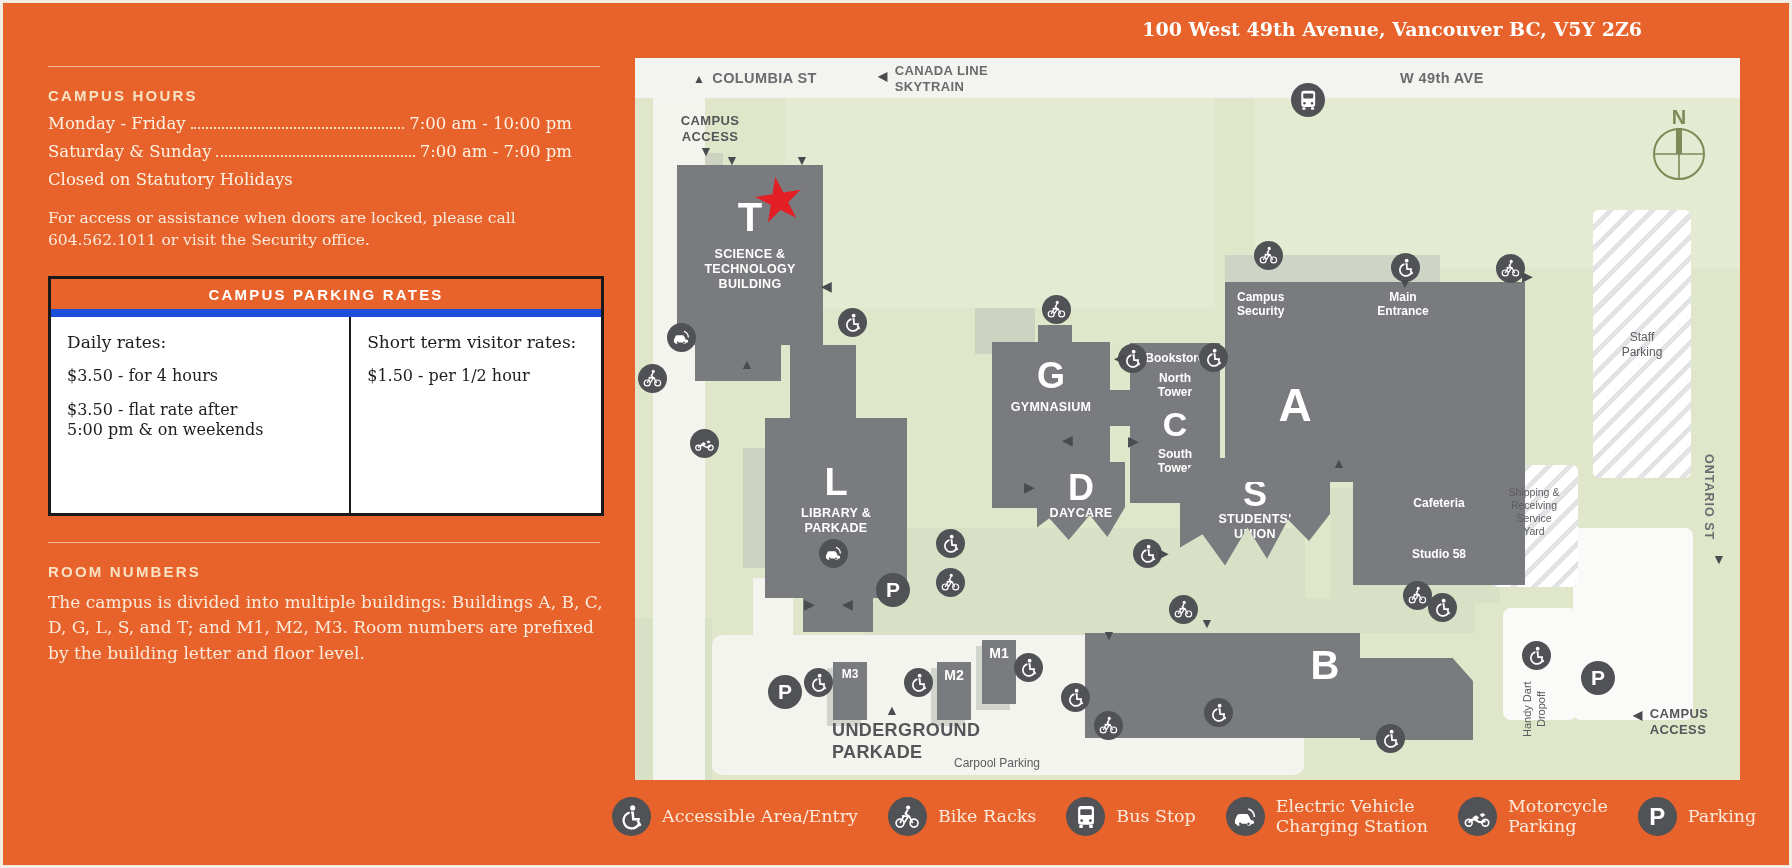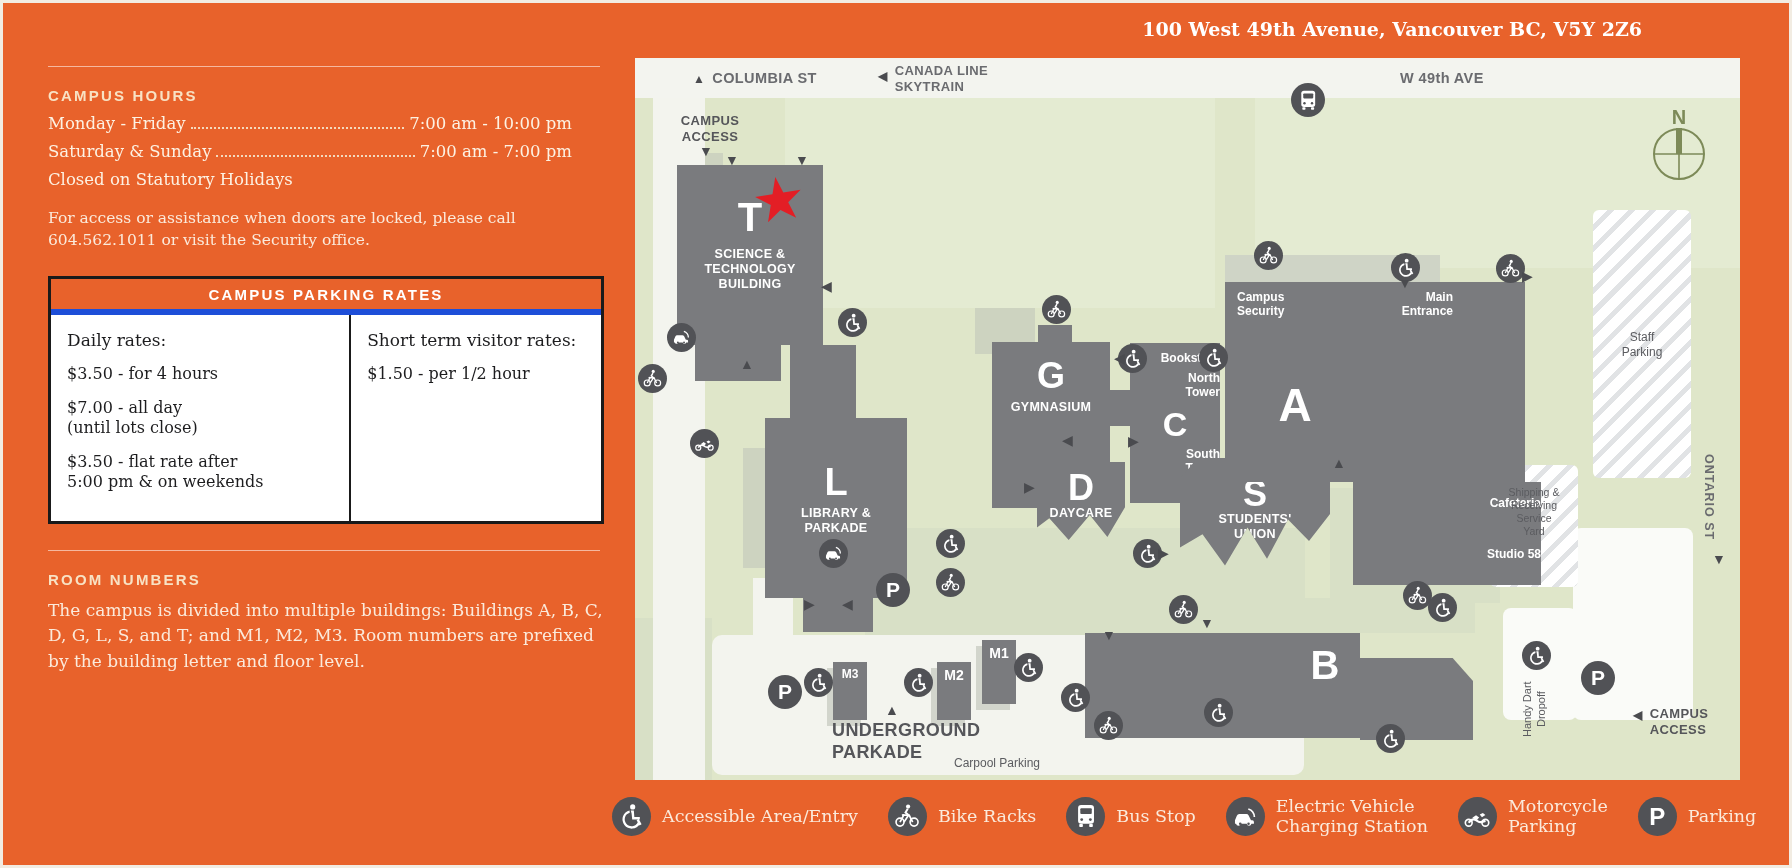--- a/index.html
+++ b/index.html
@@ -11,21 +11,21 @@
   .panel{position:absolute;left:48px;top:40px;width:552px;}
   .panel h1{margin:0 0 0 0;color:#fff;font:700 47px "DejaVu Serif",serif;letter-spacing:.5px;}
   .rule{border:none;border-top:1.5px solid rgba(255,255,255,.55);margin:26px 0 0 0;}
   .sec-head{margin:20px 0 10px 0;color:#F8E2C4;font:700 15px "Liberation Sans",sans-serif;letter-spacing:2.2px;}
   .hrow{display:flex;align-items:baseline;width:524px;color:#FDF2E3;font:16.5px "DejaVu Serif",serif;margin:9px 0;}
   .dots{flex:1;border-bottom:2.5px dotted #F4D9BD;margin:0 5px 4px 5px;}
   .closed{color:#FDF2E3;font:16.5px "DejaVu Serif",serif;margin:9px 0 0 0;}
   .note{color:#FBEADB;font:15.5px "DejaVu Serif",serif;line-height:1.45;width:545px;margin:18px 0 0 0;}
   .ptable{margin-top:24px;width:550px;border:3px solid #1a1a1a;background:#fff;}
   .ptable-header{background:#E8622B;color:#fff;text-align:center;padding:7px 0 6px 0;
-     font:700 15px "Liberation Sans",sans-serif;letter-spacing:2.2px;border-bottom:6px solid #1d4ed8;}
+     font:700 15px "Liberation Sans",sans-serif;letter-spacing:2.2px;border-bottom:8px solid #1d4ed8;}
   .ptable-body{display:flex;min-height:196px;}
   .pcol{padding:15px 16px;}
   .pcol.left{width:55%;border-right:2.5px solid #1a1a1a;}
   .pcol.right{width:45%;}
   .col-title{font:17px "DejaVu Serif",serif;color:#1d1d1f;margin-bottom:14px;}
   .rate{font:16px "DejaVu Serif",serif;color:#1d1d1f;margin-bottom:14px;line-height:1.25;}
   .rooms{color:#FBEADB;font:17px "DejaVu Serif",serif;line-height:1.5;width:558px;margin:6px 8px 0 0;}
   
   .map{position:absolute;left:635px;top:58px;width:1105px;height:722px;background:#DFE6C9;overflow:hidden;}
   .abs{position:absolute;}
@@ -34,33 +34,33 @@
   .road{background:#F3F4EE;}
   .lot{background:#FAFBF8;border-radius:8px;}
   .hatch{background:repeating-linear-gradient(135deg,#ffffff 0 10px,#E1E3E5 10px 15px);border-radius:6px;}
   .ghost{background:#CDD3C0;}
   .apron{background:#CFD4C6;}
   .plaza{background:#D8E0C6;}
   .bldg{position:absolute;background:#7A7B7E;}
   .bletter{position:absolute;width:100%;text-align:center;color:#fff;font-weight:700;line-height:1;}
   .bname{position:absolute;width:100%;text-align:center;color:#fff;font:700 12.5px "Liberation Sans",sans-serif;
          line-height:1.2;letter-spacing:.3px;}
-  .sublabel{position:absolute;color:#fff;font:700 12px "Liberation Sans",sans-serif;line-height:1.2;text-align:right;}
+  .sublabel{position:absolute;color:#fff;font:700 12px "Liberation Sans",sans-serif;line-height:1.2;text-align:center;}
   .graylab{position:absolute;color:#55565A;font:700 13px "Liberation Sans",sans-serif;line-height:1.2;letter-spacing:.4px;}
   .graysoft{position:absolute;color:#5B5C60;font:12px "Liberation Sans",sans-serif;line-height:1.25;text-align:center;}
   .tri{color:#4A4B4F;font-size:12px;}
   .star{position:absolute;color:#E31E25;font-size:60px;line-height:1;transform:rotate(-9deg);}
   .map-ic{position:absolute;background:#515256;border-radius:50%;display:flex;align-items:center;justify-content:center;}
   .map-ic svg{width:72%;height:72%;}
   .map-arrow{position:absolute;color:#4A4B4F;font-size:14px;line-height:1;}
   .pg{color:#fff;font-family:"Liberation Sans",sans-serif;font-weight:700;}
   .vtext-dn{writing-mode:vertical-rl;}
   .vtext-up{writing-mode:vertical-rl;transform:rotate(180deg);}
   
-  .legend{position:absolute;left:612px;top:797px;display:flex;align-items:flex-start;gap:30px;}
+  .legend{position:absolute;left:612px;top:797px;display:flex;align-items:flex-end;gap:30px;}
   .litem{display:flex;align-items:center;gap:11px;}
   .lic{width:39px;height:39px;border-radius:50%;background:#515256;display:flex;align-items:center;justify-content:center;flex:0 0 auto;}
   .lic svg{width:72%;height:72%;}
   .lic .pg{font-size:24px;}
   .llabel{color:#FBEADB;font:17.5px "DejaVu Serif",serif;line-height:1.12;}
 </style>
 </head>
 <body>
 
 <div class="address">100 West 49th Avenue, Vancouver BC, V5Y 2Z6</div>
@@ -80,22 +80,20 @@
   </div>
   <div class="closed">Closed on Statutory Holidays</div>
   <p class="note">For access or assistance when doors are locked, please call 604.562.1011 or visit the Security office.</p>
 
   <div class="ptable">
     <div class="ptable-header">CAMPUS PARKING RATES</div>
     <div class="ptable-body">
       <div class="pcol left">
         <div class="col-title">Daily rates:</div>
         <div class="rate pre">$3.50 - for 4 hours</div>
-        <div class="rate pre">$7.00 - all day
-(until lots close)</div>
         <div class="rate pre">$3.50 - flat rate after
 5:00 pm &amp; on weekends</div>
       </div>
       <div class="pcol right">
         <div class="col-title">Short term visitor rates:</div>
         <div class="rate pre">$1.50 - per 1/2 hour</div>
       </div>
     </div>
   </div>
 
@@ -194,21 +192,21 @@
   </div>
 
   <div class="abs apron" style="left:590px;top:197px;width:215px;height:27px"></div>
   <div class="bldg" style="left:590px;top:224px;width:300px;height:200px">
     <div class="sublabel pre" style="left:12px;top:8px;text-align:left">Campus
 Security</div>
     <div class="sublabel pre" style="left:128px;top:8px;width:100px">Main
 Entrance</div>
     <div class="bletter" style="left:30px;top:100px;width:80px;font-size:46px">A</div>
   </div>
-  <div class="bldg" style="left:718px;top:424px;width:188px;height:103px">
+  <div class="bldg" style="left:718px;top:424px;width:172px;height:103px">
     <div class="sublabel" style="top:14px;width:100%">Cafeteria</div>
     <div class="sublabel" style="top:65px;width:100%">Studio 58</div>
   </div>
 
   <div class="bldg" style="left:450px;top:575px;width:275px;height:105px">
     <div class="bletter" style="left:200px;top:12px;width:80px;font-size:40px">B</div>
   </div>
   <div class="bldg" style="left:725px;top:600px;width:113px;height:82px;clip-path:polygon(0 0,82% 0,100% 28%,100% 100%,0 100%)"></div>
 
   <div class="bldg" style="left:198px;top:604px;width:34px;height:58px;box-shadow:-6px 6px 0 #D2D5CC">

